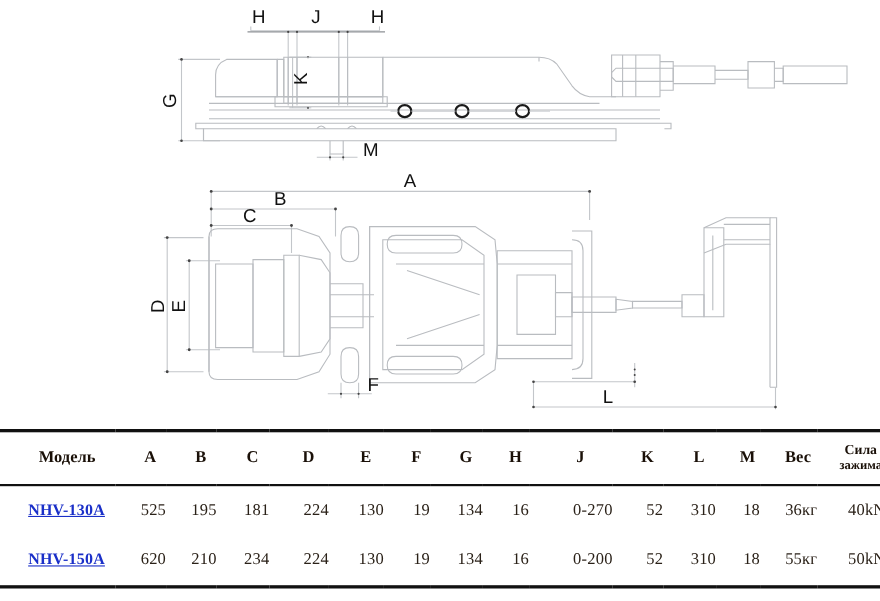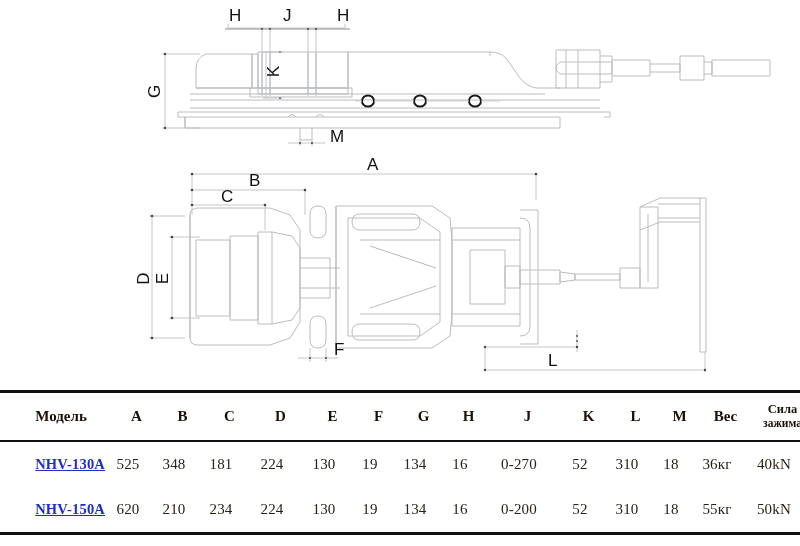--- a/index.html
+++ b/index.html
@@ -44,27 +44,27 @@
     text-align:center;
     vertical-align:middle;
     padding:9px 0 9px 17px;
     line-height:1.15;
   }
   table.spec th.small{ font-size:12.5px; }
   table.spec td{
     font-family:"Liberation Serif", serif;
     font-size:15px;
     color:#2a2118;
-    text-align:center;
+    text-align:right;
     vertical-align:middle;
     padding:14px 0 14px 0;
     letter-spacing:.2px;
   }
   table.spec td.model{
-    text-align:right;
+    text-align:center;
     padding-left:16px;
   }
   table.spec td.model .lnk{
     color:#1a2fc8;
     font-weight:bold;
     font-size:14.5px;
     text-decoration:underline;
     letter-spacing:.2px;
     cursor:pointer;
   }
@@ -368,21 +368,21 @@
           <span class="hdr-unit">зажима</span>
         </th>
       </tr>
     </thead>
     <tbody>
       <tr class="rule-mid">
         <td class="model">
           <span class="lnk">NHV-130A</span>
         </td>
         <td>525</td>
-        <td>348</td>
+        <td>195</td>
         <td>181</td>
         <td>224</td>
         <td>130</td>
         <td>19</td>
         <td>134</td>
         <td>16</td>
         <td>0-270</td>
         <td>52</td>
         <td>310</td>
         <td>18</td>

